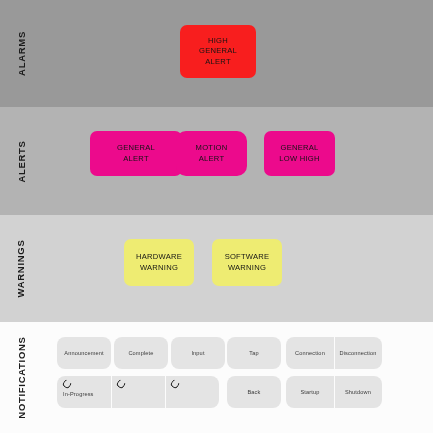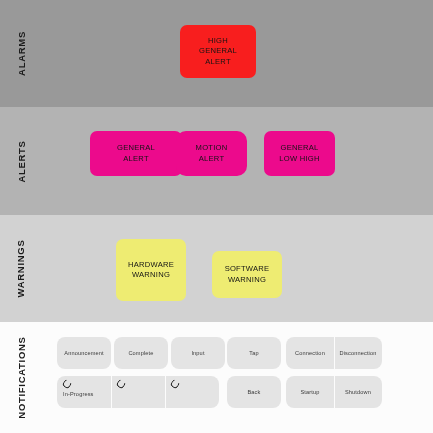--- a/index.html
+++ b/index.html
@@ -153,24 +153,24 @@
       </div>
       <div class="chip" style="left: 90px; top: 131px; width: 92px; height: 45px; background: rgb(236, 10, 140);">
         <div class="chip-text"><span>GENERAL</span><br><span>ALERT</span></div>
       </div>
       <div class="chip" style="left: 176px; top: 131px; width: 71px; height: 45px; background: rgb(236, 10, 140); border-radius: 10px;">
         <div class="chip-text"><span>MOTION</span><br><span>ALERT</span></div>
       </div>
       <div class="chip" style="left: 264px; top: 131px; width: 71px; height: 45px; background: rgb(236, 10, 140);">
         <div class="chip-text"><span>GENERAL</span><br><span>LOW HIGH</span></div>
       </div>
-      <div class="chip" style="left: 116px; top: 239px; width: 70px; height: 62px; background: rgb(238, 236, 114);">
+      <div class="chip" style="left: 124px; top: 239px; width: 70px; height: 47px; background: rgb(238, 236, 114);">
         <div class="chip-text"><span>HARDWARE</span><br><span>WARNING</span></div>
       </div>
-      <div class="chip" style="left: 212px; top: 239px; width: 70px; height: 47px; background: rgb(238, 236, 114); margin-top: 12px;">
+      <div class="chip" style="left: 212px; top: 239px; width: 70px; height: 47px; background: rgb(238, 236, 114);">
         <div class="chip-text"><span>SOFTWARE</span><br><span>WARNING</span></div>
       </div>
     </div>
   <div id="pill-layer">
       <div class="pill r-all" style="left: 57px; top: 337px; width: 54px; height: 32px; background: rgb(228, 228, 228);">
         <span class="pill-label">Announcement</span>
       </div>
       <div class="pill r-all" style="left: 114px; top: 337px; width: 54px; height: 32px; background: rgb(228, 228, 228);">
         <span class="pill-label">Complete</span>
       </div>

